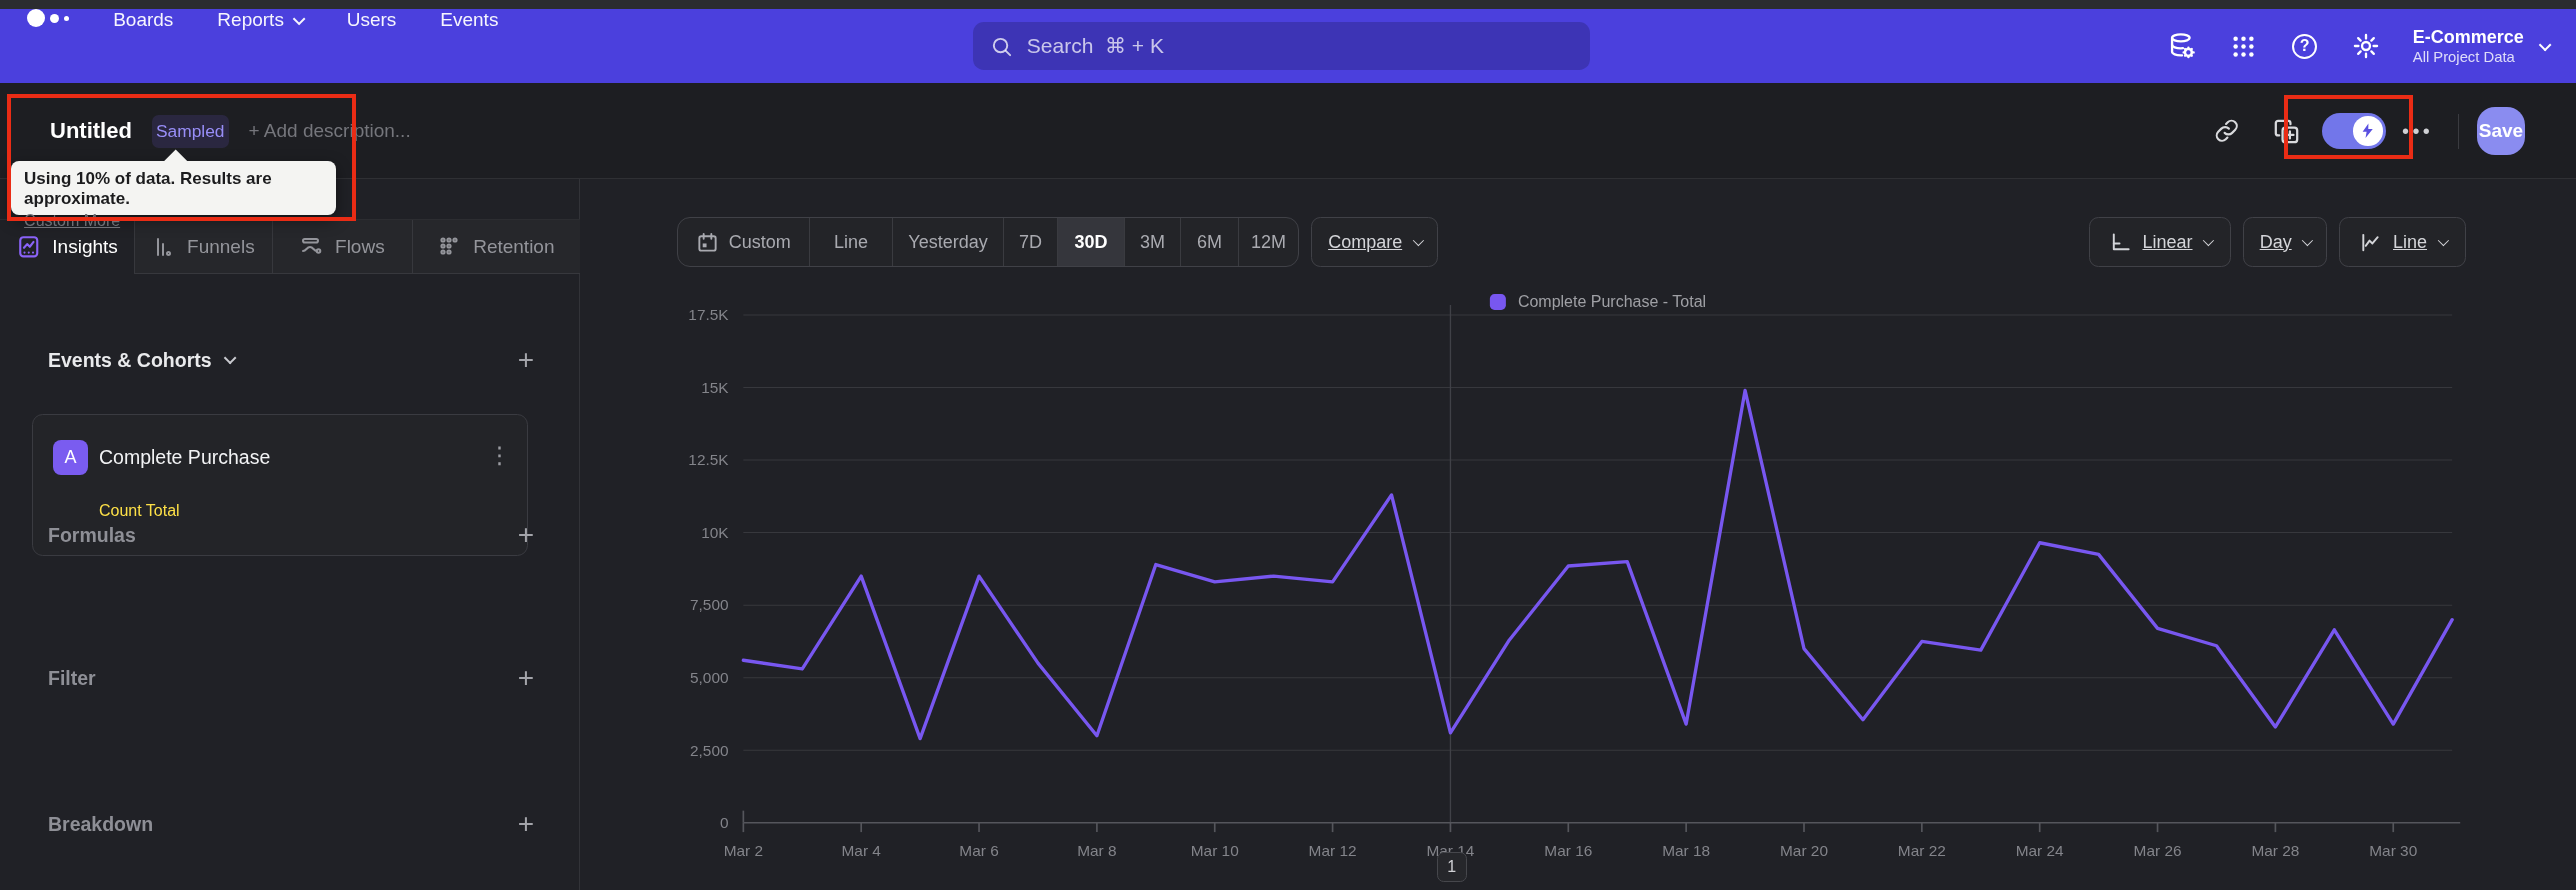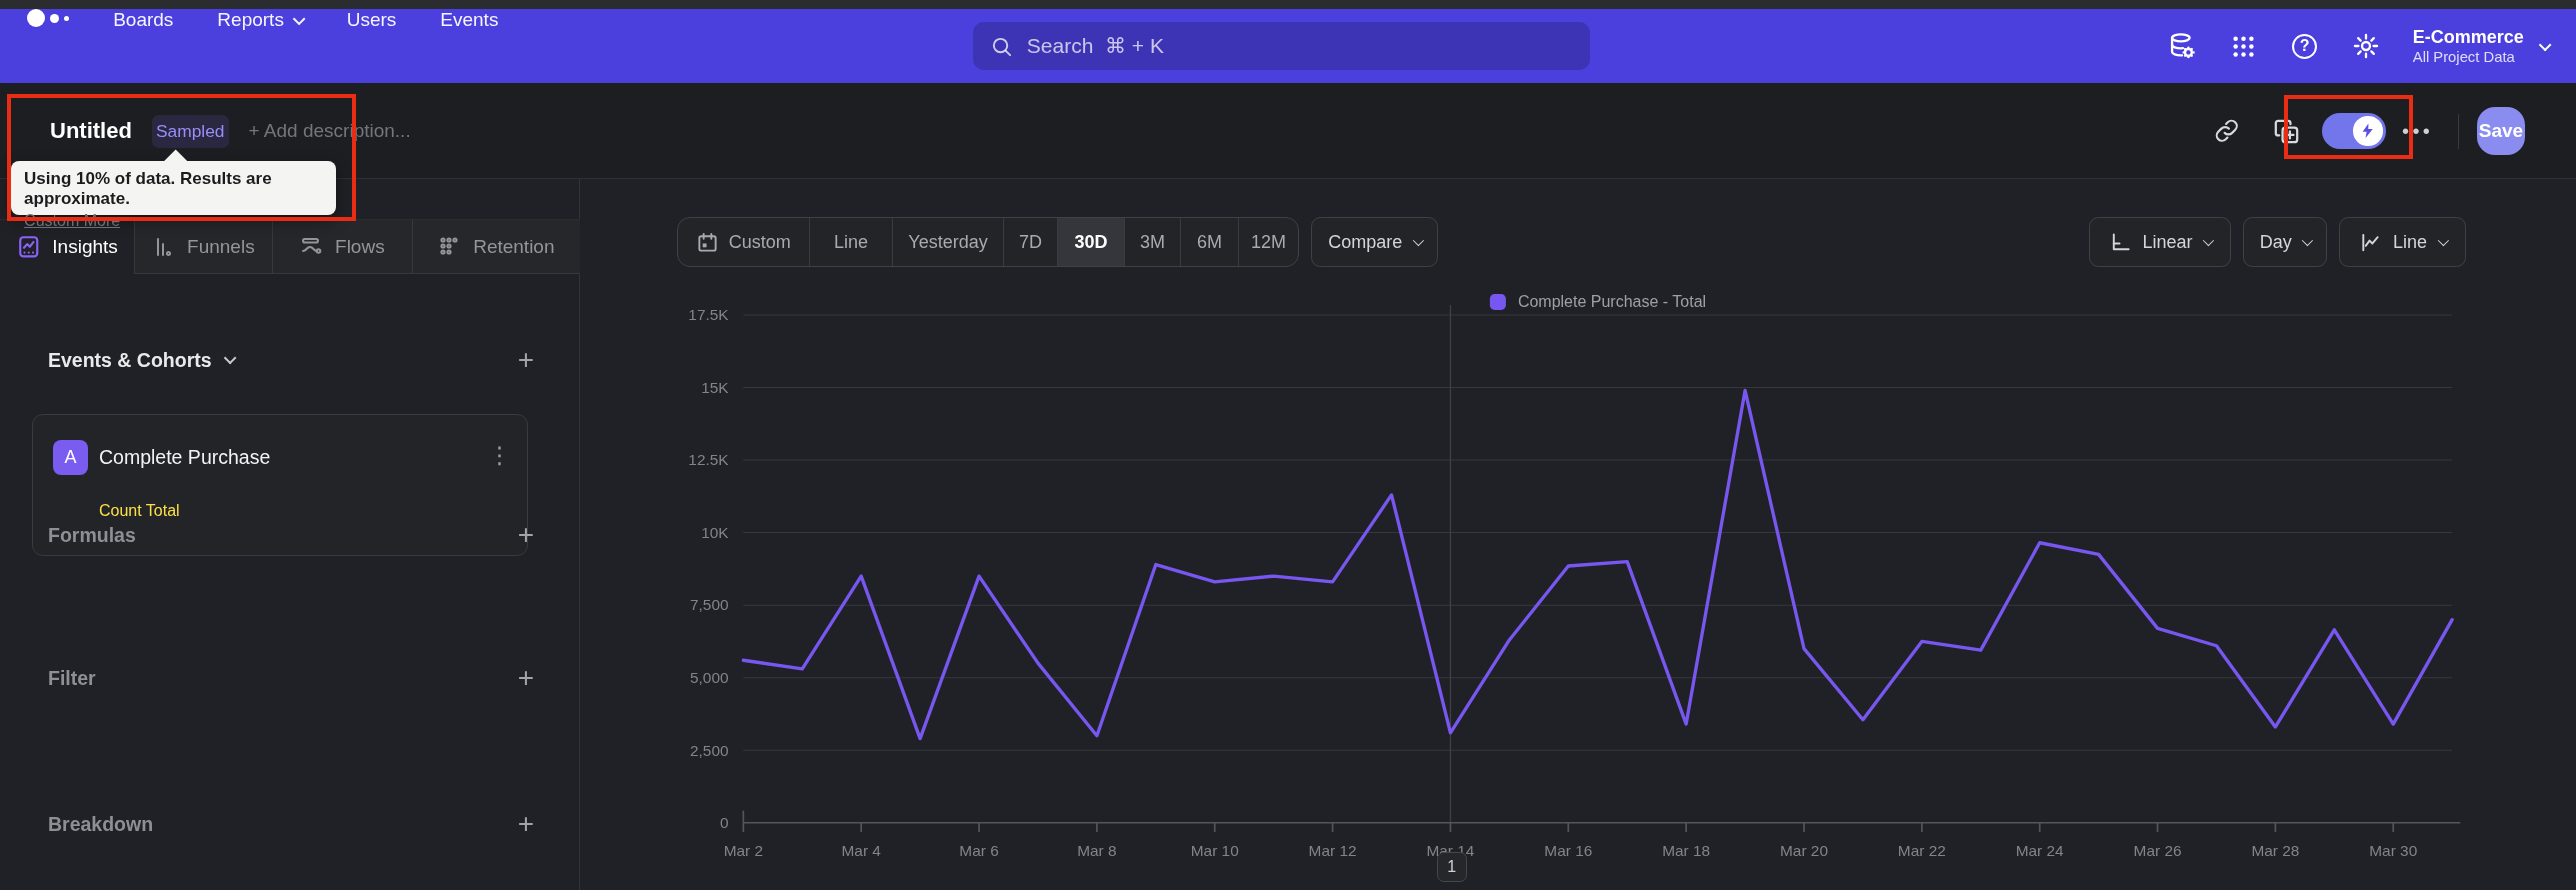--- a/index.html
+++ b/index.html
@@ -61,21 +61,21 @@
   .side-row .label-dim { color:#8e8f96; font-size:19.5px; font-weight:700; }
   .plusbtn { position:absolute; right:-19px; color:#a3a4aa; font-size:28px; font-weight:300; line-height:1; cursor:pointer; }
   .event-card { position:absolute; left:32px; top:235px; width:496px; height:142px; background:#232428; border:1.3px solid #3a3b41; border-radius:10.7px; cursor:pointer; }
   .abadge { position:absolute; left:20px; top:25px; width:35px; height:35px; background:#7a5cf0; border-radius:8px; color:#fff; font-size:18px; display:flex; align-items:center; justify-content:center; }
   .ev-name { position:absolute; left:66px; top:31px; color:#f2f3f5; font-size:19.5px; }
   .ev-metric { position:absolute; left:66px; top:87px; color:#fde047; font-size:16px; }
   .kebab { position:absolute; right:16px; top:27px; color:#9b9ca2; font-size:23px; cursor:pointer; }
 
   
   .main { position:absolute; left:582px; top:179px; width:1994px; height:711px; }
-  .btn { display:flex; align-items:center; justify-content:center; gap:10.7px; border:1.3px solid #404147; border-radius:9.4px; background:#232428; color:#d4d5d9; font-size:18px; cursor:pointer; }
+  .btn { display:flex; align-items:center; justify-content:center; gap:10.7px; border:1.3px solid #404147; border-radius:9.4px; background:#232428; color:#d4d5d9; font-size:18px; cursor:pointer;text-decoration:underline; }
   .seggroup { position:absolute; left:95px; top:38px; height:50px; display:flex; border:1.3px solid #404147; border-radius:13px; background:#232428; overflow:hidden; }
   .seg { display:flex; align-items:center; justify-content:center; gap:9.4px; font-size:18px; color:#a9aab0; border-left:1.3px solid #3a3b40; cursor:pointer; }
   .seg:first-child { border-left:none; }
   .seg.sel { background:#35363c; color:#fff; font-weight:600; }
   .cmp { position:absolute; left:729px; top:38px; width:127px; height:50px; }
   .b-linear { position:absolute; left:1507px; top:38px; width:142px; height:50px; }
   .b-day { position:absolute; left:1661px; top:38px; width:84px; height:50px; }
   .b-line { position:absolute; left:1757px; top:38px; width:127px; height:50px; }
   .btn .chev, .seg .chev { border-width:1.7px; width:8px; height:8px; }
 

